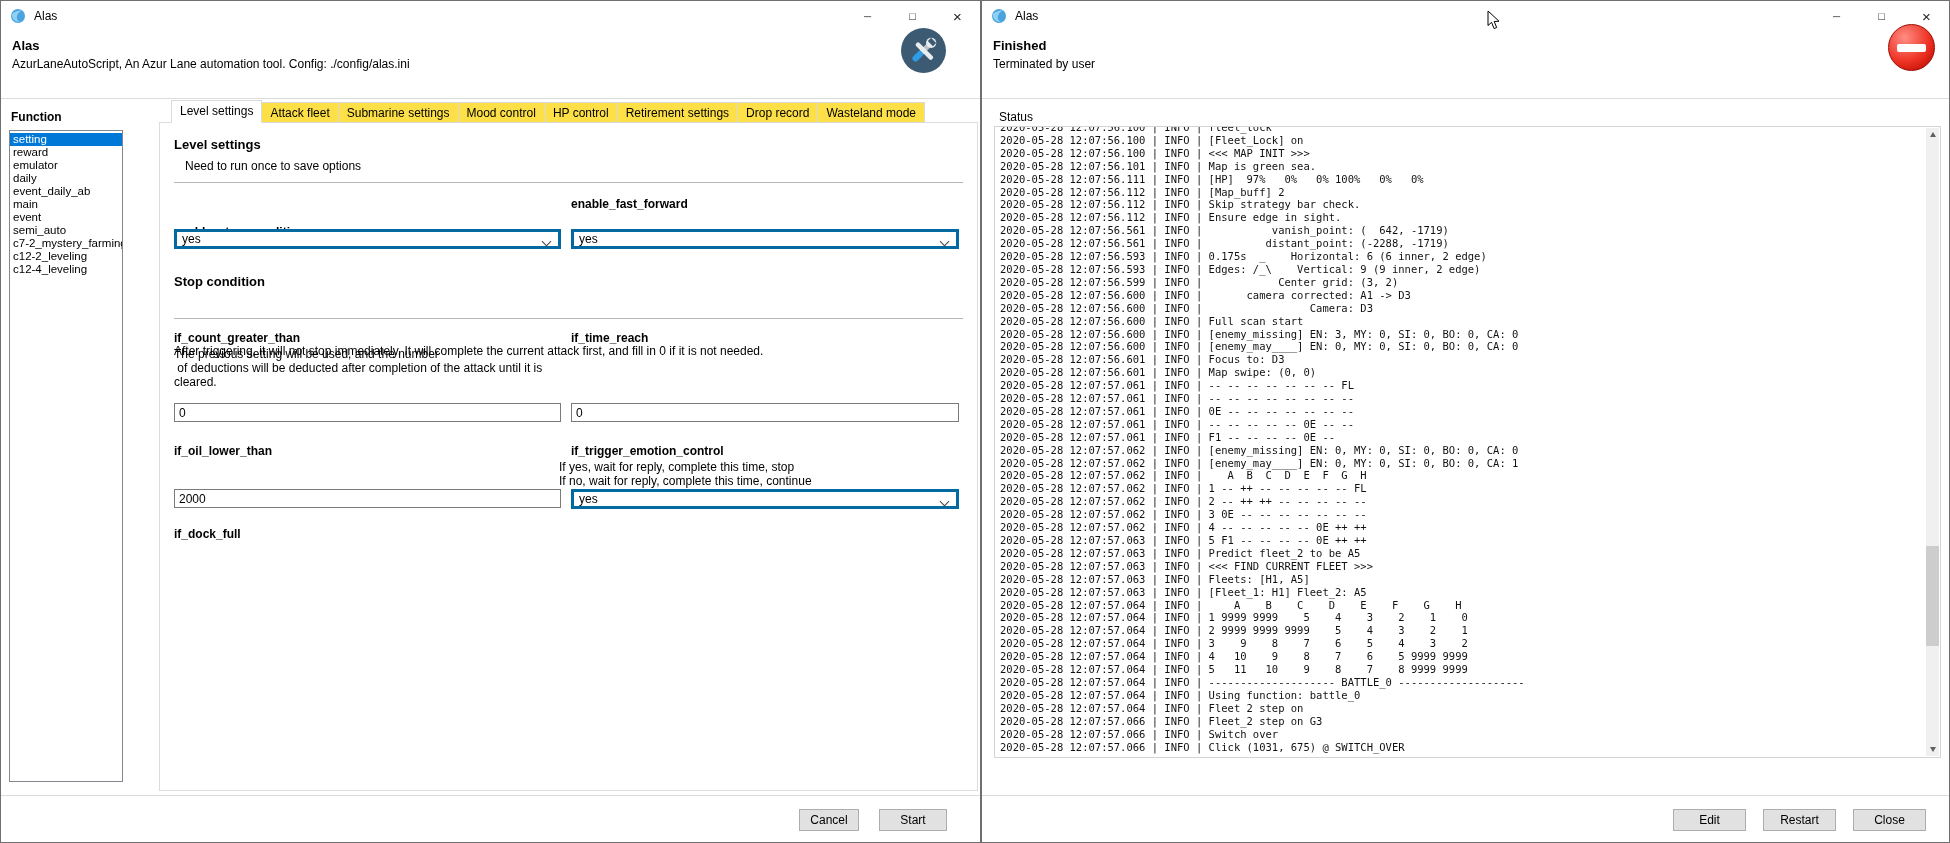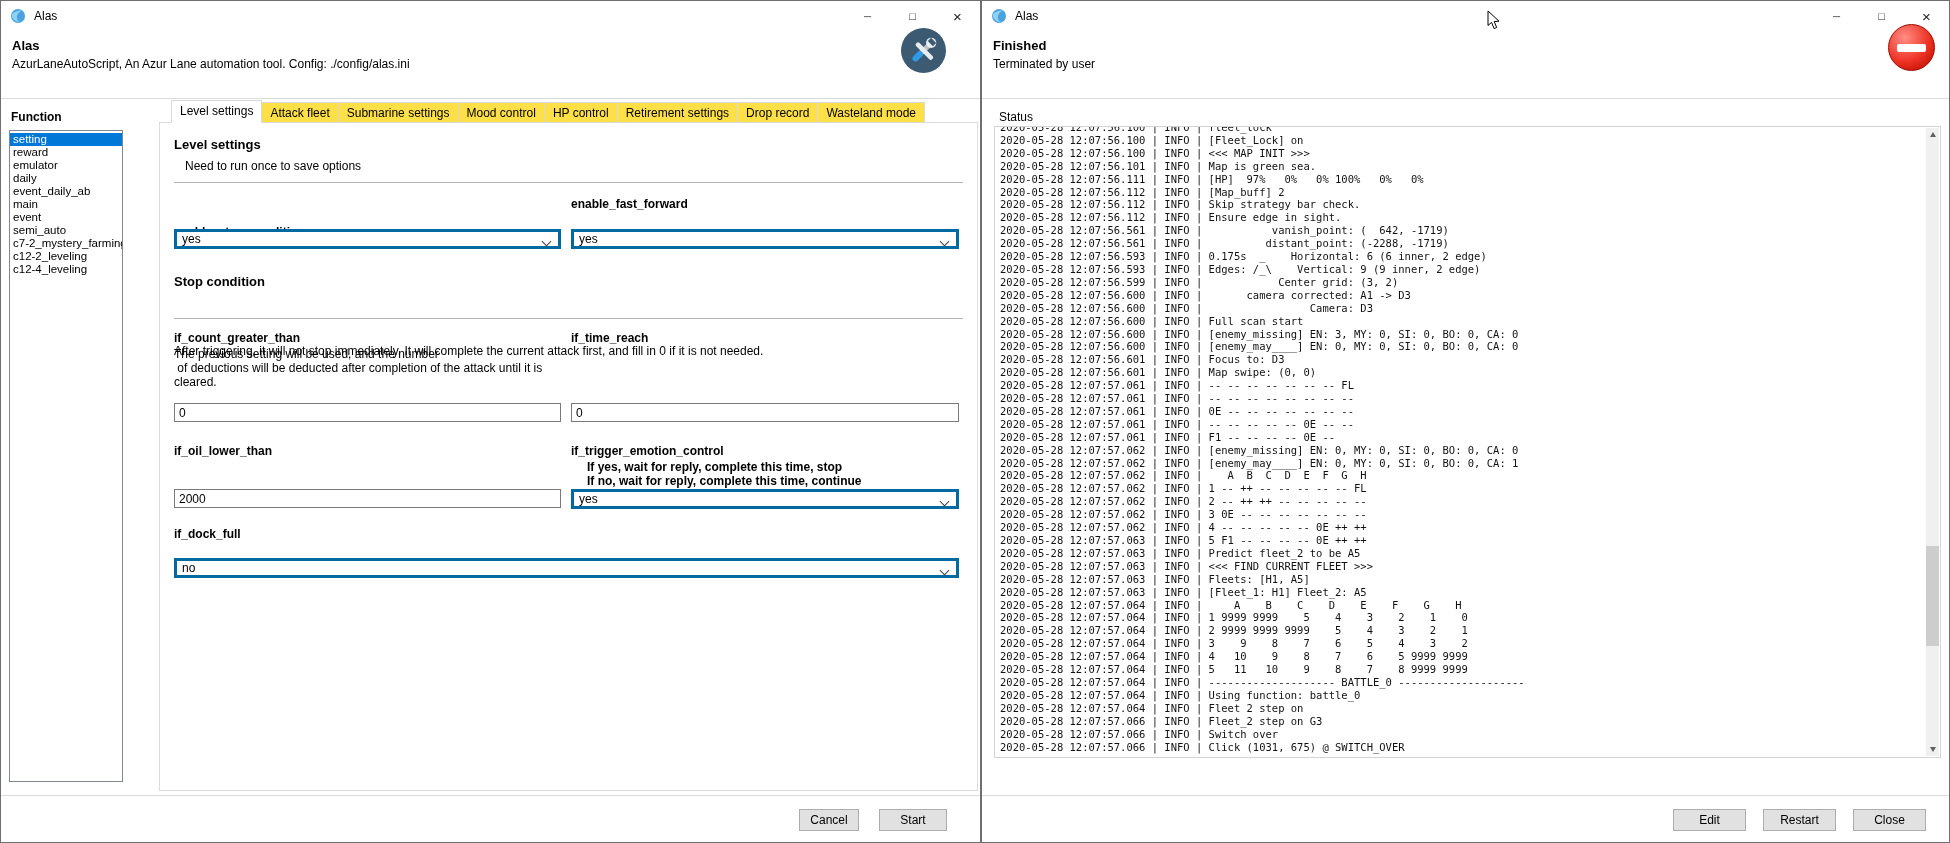--- a/index.html
+++ b/index.html
@@ -161,33 +161,29 @@
 
     <div class="flabel" style="left:173px;top:330px;">if_count_greater_than</div>
     <div class="ftext" style="left:173px;top:346px;width:390px;">The previous setting will be used, and the number
  of deductions will be deducted after completion of the attack until it is cleared.</div>
     <div class="flabel" style="left:570px;top:330px;">if_time_reach</div>
     <input class="tinput" style="left: 173px; top: 402px; width: 387px;" value="0">
     <input class="tinput" style="left: 570px; top: 402px; width: 388px;" value="0">
 
     <div class="flabel" style="left:173px;top:443px;">if_oil_lower_than</div>
     <div class="flabel" style="left:570px;top:443px;">if_trigger_emotion_control</div>
-    <div class="ftext" style="left:586px;top:459px;width:395px;font-weight:bold;">If yes, wait for reply, complete this time, stop
+    <div class="ftext" style="left:558px;top:459px;width:395px;">If yes, wait for reply, complete this time, stop
 If no, wait for reply, complete this time, continue</div>
     <input class="tinput" style="left: 173px; top: 488px; width: 387px;" value="2000">
     <div class="tselect" style="left:570px;top:488px;width:388px;">
       <span>yes</span>
       <span class="chev"></span>
     </div>
 
     <div class="flabel" style="left:173px;top:526px;">if_dock_full</div>
-    <div class="tselect" style="left:173px;top:557px;width:785px;">
-      <span>no</span>
-      <span class="chev"></span>
-    </div>
 
     <div class="footer-sep"></div>
     <div class="btn" style="left:798px;width:60px;">Cancel</div>
     <div class="btn" style="left:878px;width:68px;">Start</div>
   </div>
 
   <div class="window" id="win-right">
 
     <div class="titlebar">
       <svg width="16" height="16" viewBox="0 0 16 16">

